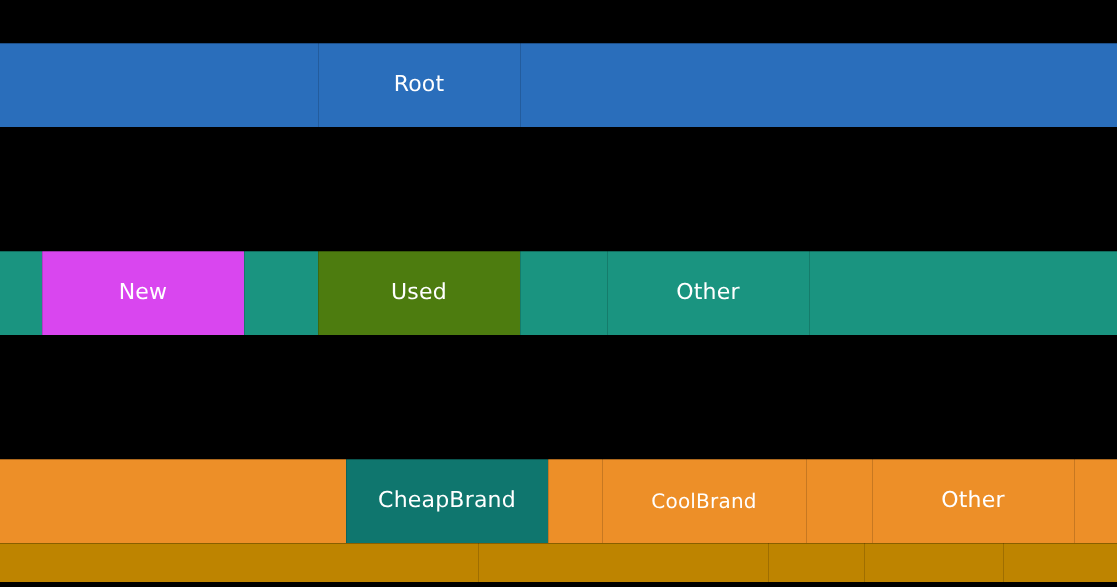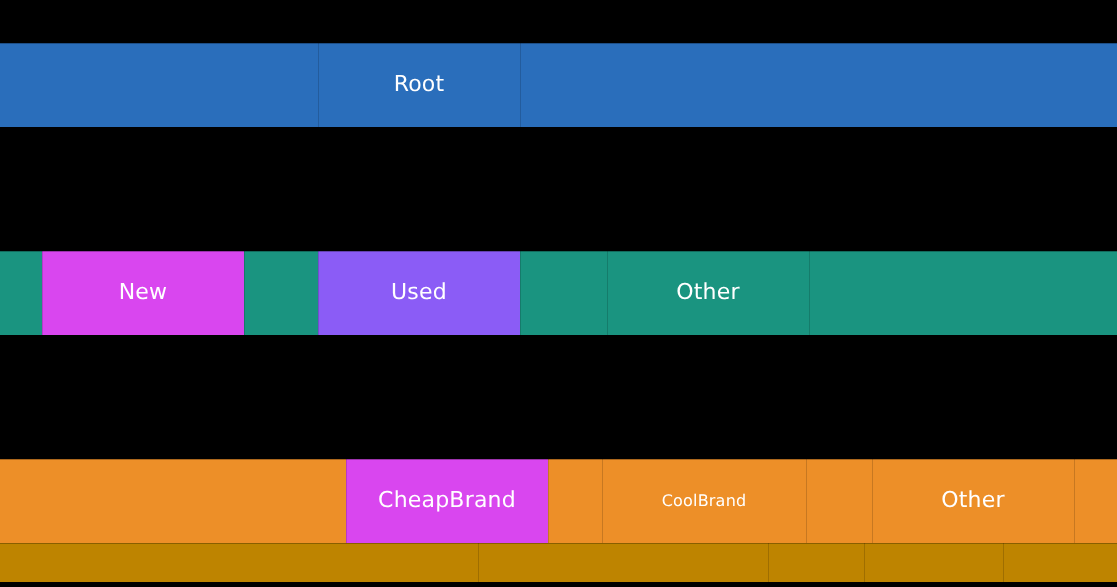--- a/index.html
+++ b/index.html
@@ -75,37 +75,37 @@
         <span class="node-label" style="color: rgb(255, 255, 255); font-size: 22px;">Root</span>
       </div>
       <div class="node sep-left sep-top" style="left: 520px; width: 597px; background: rgb(42, 110, 187);"></div>
     </div>
     <div class="level" style="top: 251px; height: 84px;">
       <div class="node sep-top" style="left: 0px; width: 42px; background: rgb(26, 148, 128);"></div>
       <div class="node sep-left sep-top" style="left: 42px; width: 202px; background: #d946ef;">
         <span class="node-label" style="color: rgb(255, 255, 255); font-size: 22px;">New</span>
       </div>
       <div class="node sep-left sep-top" style="left: 244px; width: 74px; background: rgb(26, 148, 128);"></div>
-      <div class="node sep-left sep-top" style="left: 318px; width: 202px; background: #8b5cf6;">
+      <div class="node sep-left sep-top" style="left: 318px; width: 202px; background: #4d7c0f;">
         <span class="node-label" style="color: rgb(255, 255, 255); font-size: 22px;">Used</span>
       </div>
       <div class="node sep-left sep-top" style="left: 520px; width: 87px; background: rgb(26, 148, 128);"></div>
       <div class="node sep-left sep-top" style="left: 607px; width: 202px; background: rgb(26, 148, 128);">
         <span class="node-label" style="color: rgb(255, 255, 255); font-size: 22px;">Other</span>
       </div>
       <div class="node sep-left sep-top" style="left: 809px; width: 308px; background: rgb(26, 148, 128);"></div>
     </div>
     <div class="level" style="top: 459px; height: 84px;">
       <div class="node sep-top" style="left: 0px; width: 346px; background: rgb(237, 143, 40);"></div>
-      <div class="node sep-left sep-top" style="left: 346px; width: 202px; background: #d946ef;">
+      <div class="node sep-left sep-top" style="left: 346px; width: 202px; background: #0f766e;">
         <span class="node-label" style="color: rgb(255, 255, 255); font-size: 22px;">CheapBrand</span>
       </div>
       <div class="node sep-left sep-top" style="left: 548px; width: 54px; background: rgb(237, 143, 40);"></div>
       <div class="node sep-left sep-top" style="left: 602px; width: 204px; background: rgb(237, 143, 40);">
-        <span class="node-label" style="color: rgb(255, 255, 255); font-size: 16px;">CoolBrand</span>
+        <span class="node-label" style="color: rgb(255, 255, 255); font-size: 20px;">CoolBrand</span>
       </div>
       <div class="node sep-left sep-top" style="left: 806px; width: 66px; background: rgb(237, 143, 40);"></div>
       <div class="node sep-left sep-top" style="left: 872px; width: 202px; background: rgb(237, 143, 40);">
         <span class="node-label" style="color: rgb(255, 255, 255); font-size: 22px;">Other</span>
       </div>
       <div class="node sep-left sep-top" style="left: 1074px; width: 43px; background: rgb(237, 143, 40);"></div>
     </div>
     <div class="level" style="top: 543px; height: 44px;">
       <div class="node sep-top" style="left: 0px; width: 478px; background: rgb(190, 132, 0);"></div>
       <div class="node sep-left sep-top" style="left: 478px; width: 290px; background: rgb(190, 132, 0);"></div>

